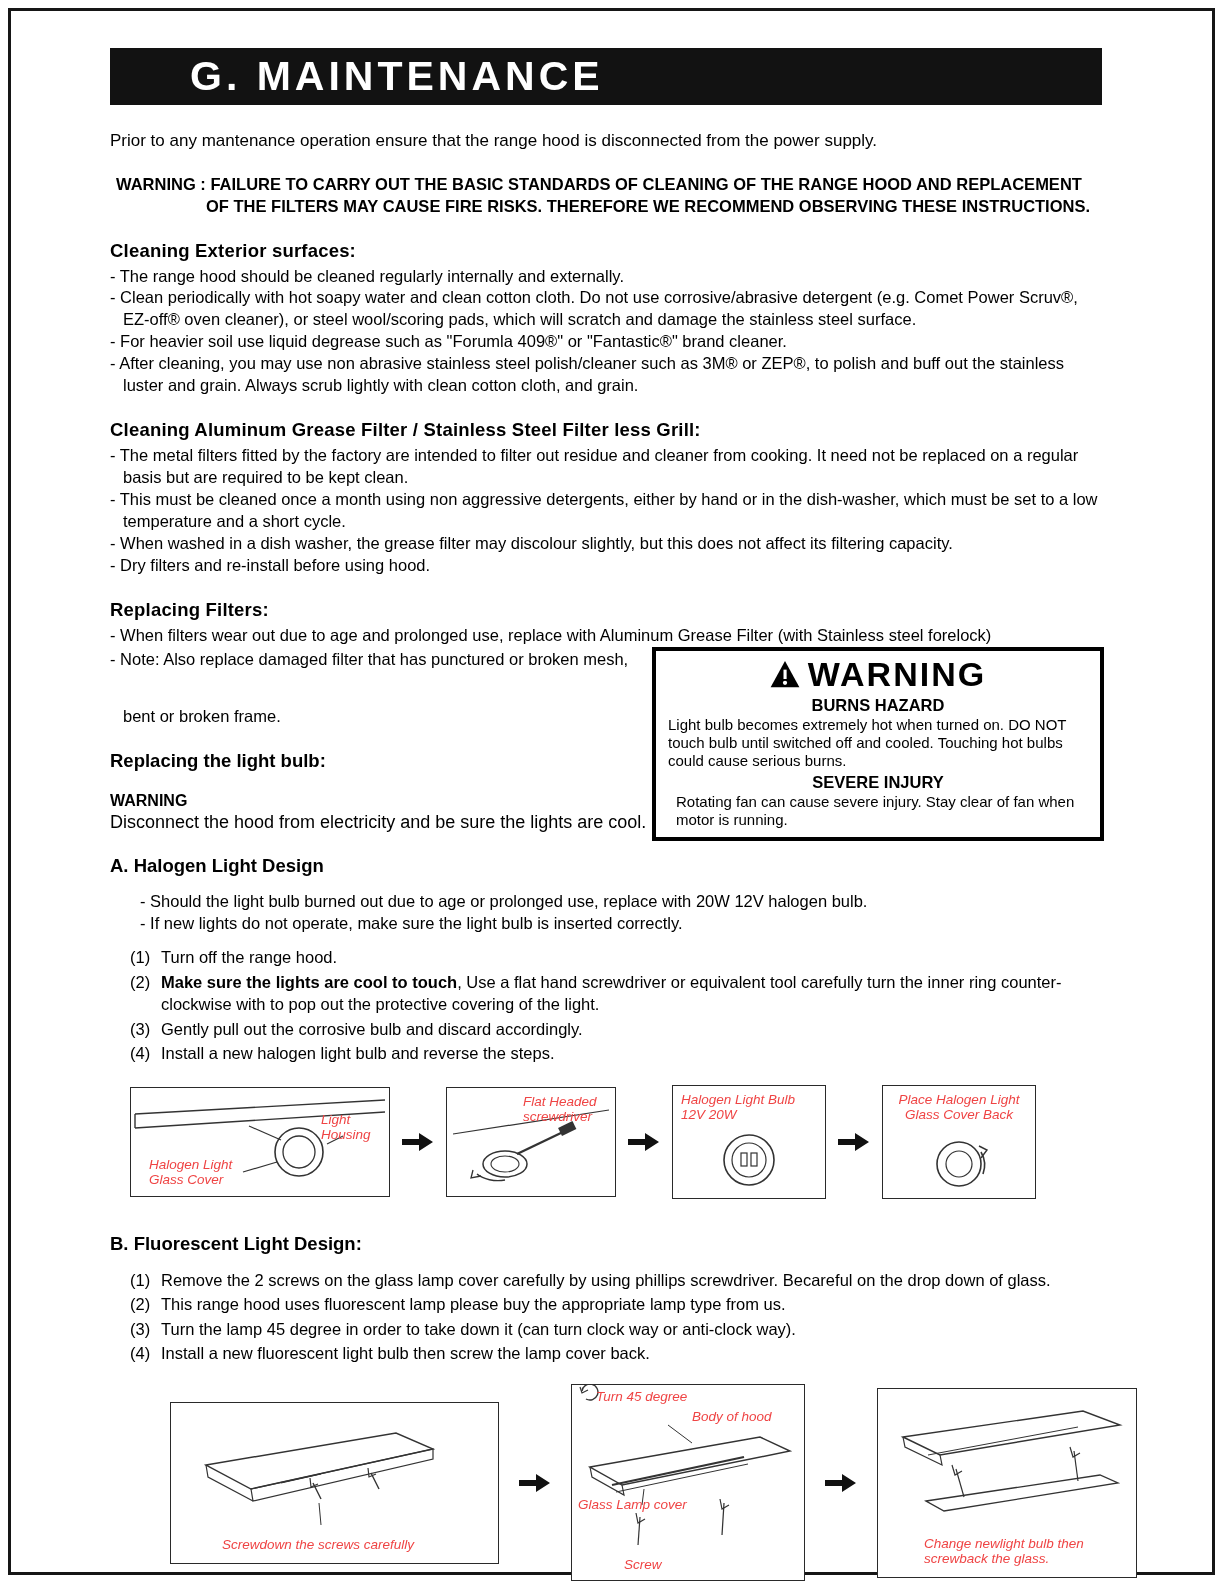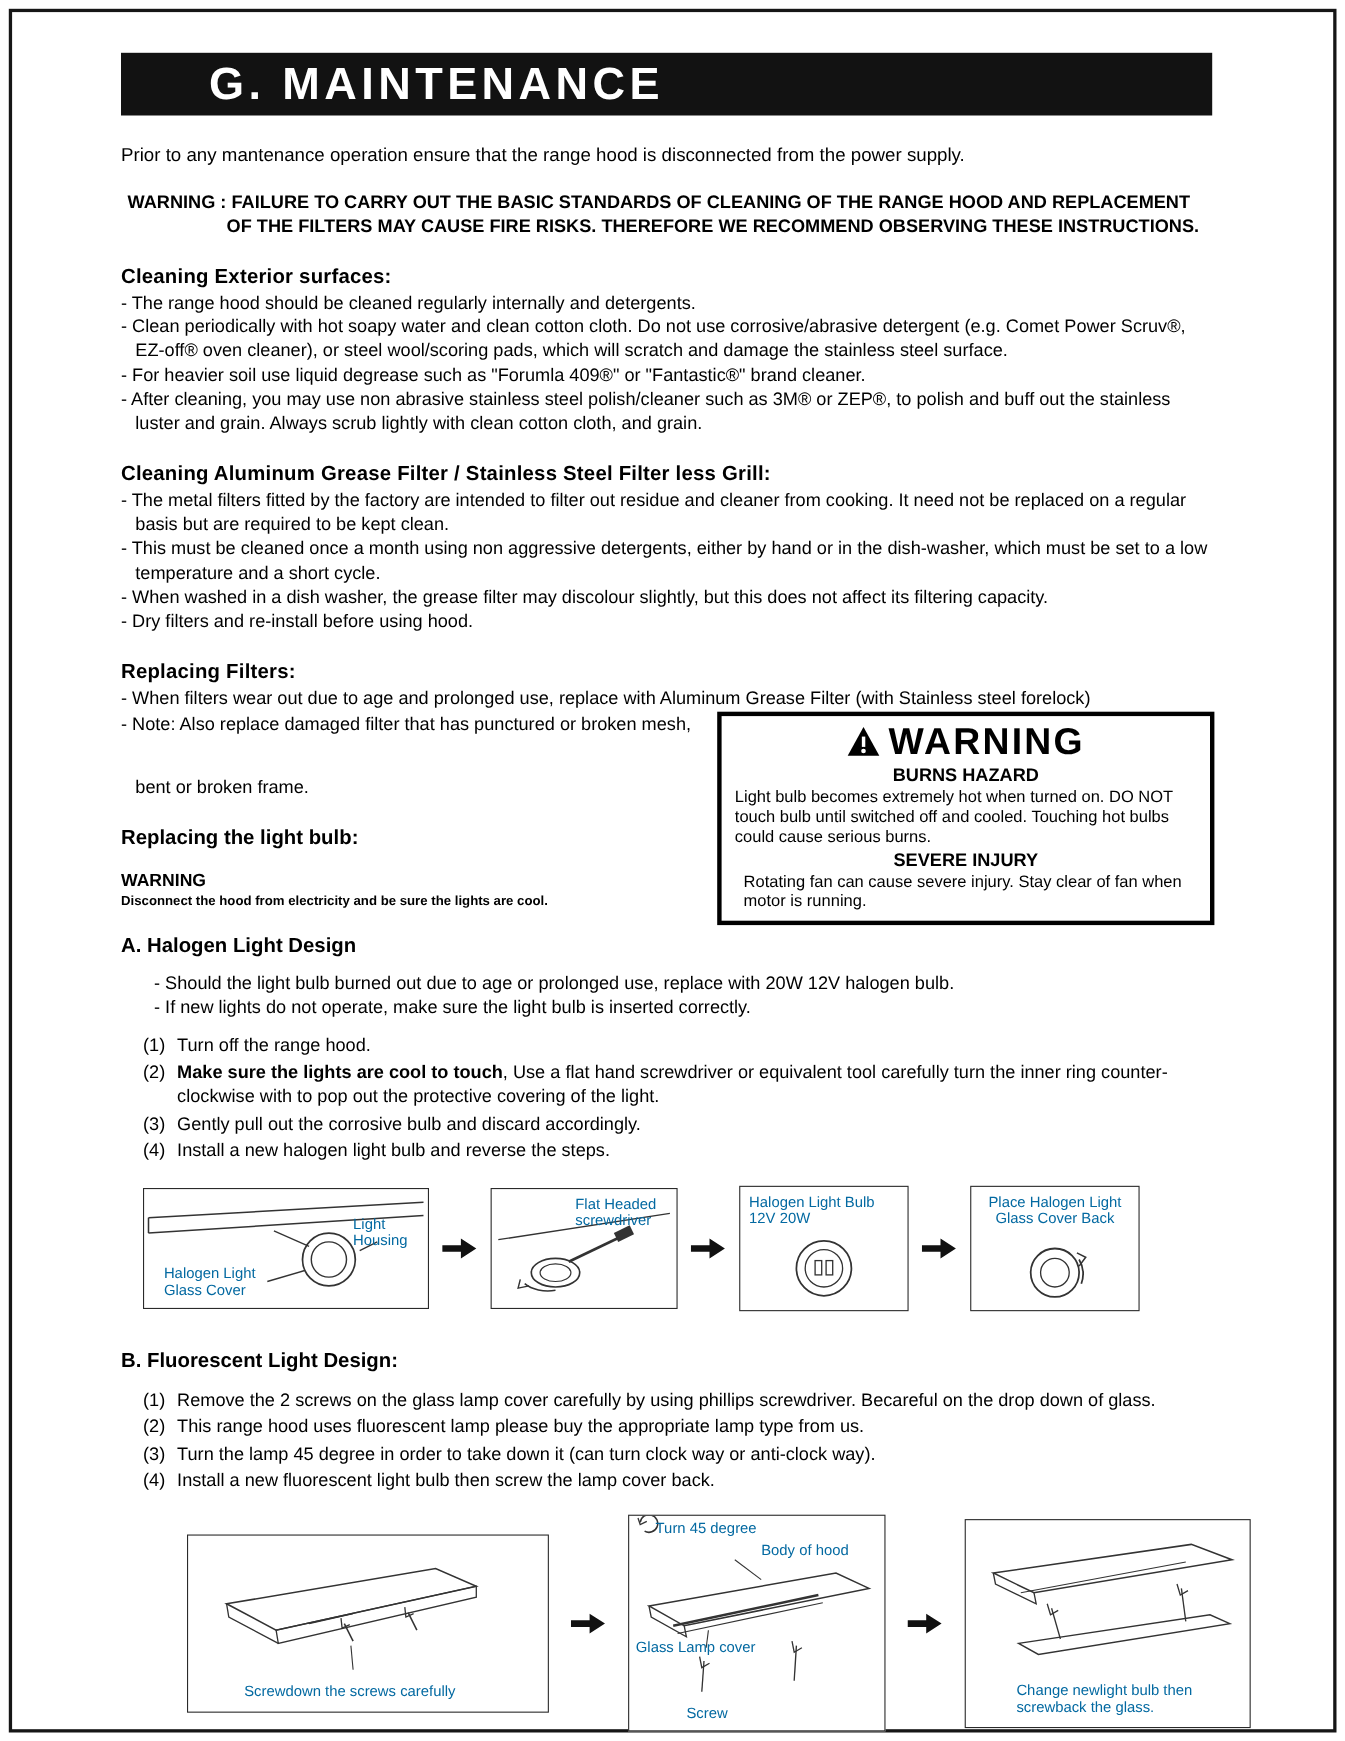--- a/index.html
+++ b/index.html
@@ -30,32 +30,32 @@
     position:absolute;right:-2px;top:-2px;width:452px;border:4px solid #000;
     background:#fff;box-sizing:border-box;padding:4px 12px 8px 12px;text-align:center;
   }
   .warnhead{display:flex;align-items:center;justify-content:center;gap:8px;font-weight:bold;font-size:34px;letter-spacing:2px;}
   .warnsub{font-weight:bold;font-size:16.5px;margin-top:2px;}
   .warntext{font-size:15px;line-height:1.22;text-align:left;margin-top:1px;}
   .warntext.center{padding-left:8px;}
 
   .subhead{font-size:18.5px;font-weight:bold;margin-top:22px;}
   .wlabel{font-weight:bold;font-size:16px;margin-top:20px;}
-  .wtext{font-weight:bold;font-size:12px;margin-top:2px;}
+  .wtext{font-weight:normal;font-size:18px;margin-top:2px;}
 
   .hbullets{margin:14px 0 0 30px;}
   .steps{margin:12px 0 0 20px;}
   .step{display:flex;gap:7px;font-size:16.5px;line-height:1.36;margin-top:2px;}
   .step .num{flex:0 0 24px;}
   .step .txt{flex:1;}
   .b{font-weight:bold;}
 
   .diagrow{display:flex;align-items:center;margin:20px 0 0 20px;gap:12px;}
   .dbox{position:relative;border:1.5px solid #2a2a2a;background:#fff;flex:0 0 auto;}
-  .dlabel{position:absolute;font-size:13.5px;line-height:1.15;color:#0369a1;}
+  .dlabel{position:absolute;font-size:13.5px;line-height:1.15;color:#ef4444;font-style:italic;}
   .blockarrow{flex:0 0 auto;}
 
   .secB{margin-top:34px;}
   .stepsB{margin:14px 0 0 20px;}
 
   .footer{text-align:center;font-size:23px;color:#2f2f2f;margin-top:22px;letter-spacing:1px;}
   svg.line{position:absolute;left:0;top:0;}
 </style>
 </head>
 <body>
@@ -69,21 +69,21 @@
     </div>
 
     <div class="intro">Prior to any mantenance operation ensure that the range hood is disconnected from the power supply.</div>
 
     <div class="bigwarn">
       <div class="l1">WARNING : FAILURE TO CARRY OUT THE BASIC STANDARDS OF CLEANING OF THE RANGE HOOD AND REPLACEMENT</div>
       <div class="l2">OF THE FILTERS MAY CAUSE FIRE RISKS. THEREFORE WE RECOMMEND OBSERVING THESE INSTRUCTIONS.</div>
     </div>
 
     <h2 class="sec">Cleaning Exterior surfaces:</h2>
-    <div class="bullet">- The range hood should be cleaned regularly internally and detergents.</div>
+    <div class="bullet">- The range hood should be cleaned regularly internally and externally.</div>
     <div class="bullet">- Clean periodically with hot soapy water and clean cotton cloth. Do not use corrosive/abrasive detergent (e.g. Comet Power Scruv®, EZ-off® oven cleaner), or steel wool/scoring pads, which will scratch and damage the stainless steel surface.</div>
     <div class="bullet">- For heavier soil use liquid degrease such as "Forumla 409®" or "Fantastic®" brand cleaner.</div>
     <div class="bullet">- After cleaning, you may use non abrasive stainless steel polish/cleaner such as 3M® or ZEP®, to polish and buff out the stainless luster and grain. Always scrub lightly with clean cotton cloth, and grain.</div>
 
     <h2 class="sec">Cleaning Aluminum Grease Filter / Stainless Steel Filter less Grill:</h2>
     <div class="bullet">- The metal filters fitted by the factory are intended to filter out residue and cleaner from cooking. It need not be replaced on a regular basis but are required to be kept clean.</div>
     <div class="bullet">- This must be cleaned once a month using non aggressive detergents, either by hand or in the dish-washer, which must be set to a low temperature and a short cycle.</div>
     <div class="bullet">- When washed in a dish washer, the grease filter may discolour slightly, but this does not affect its filtering capacity.</div>
     <div class="bullet">- Dry filters and re-install before using hood.</div>
 

